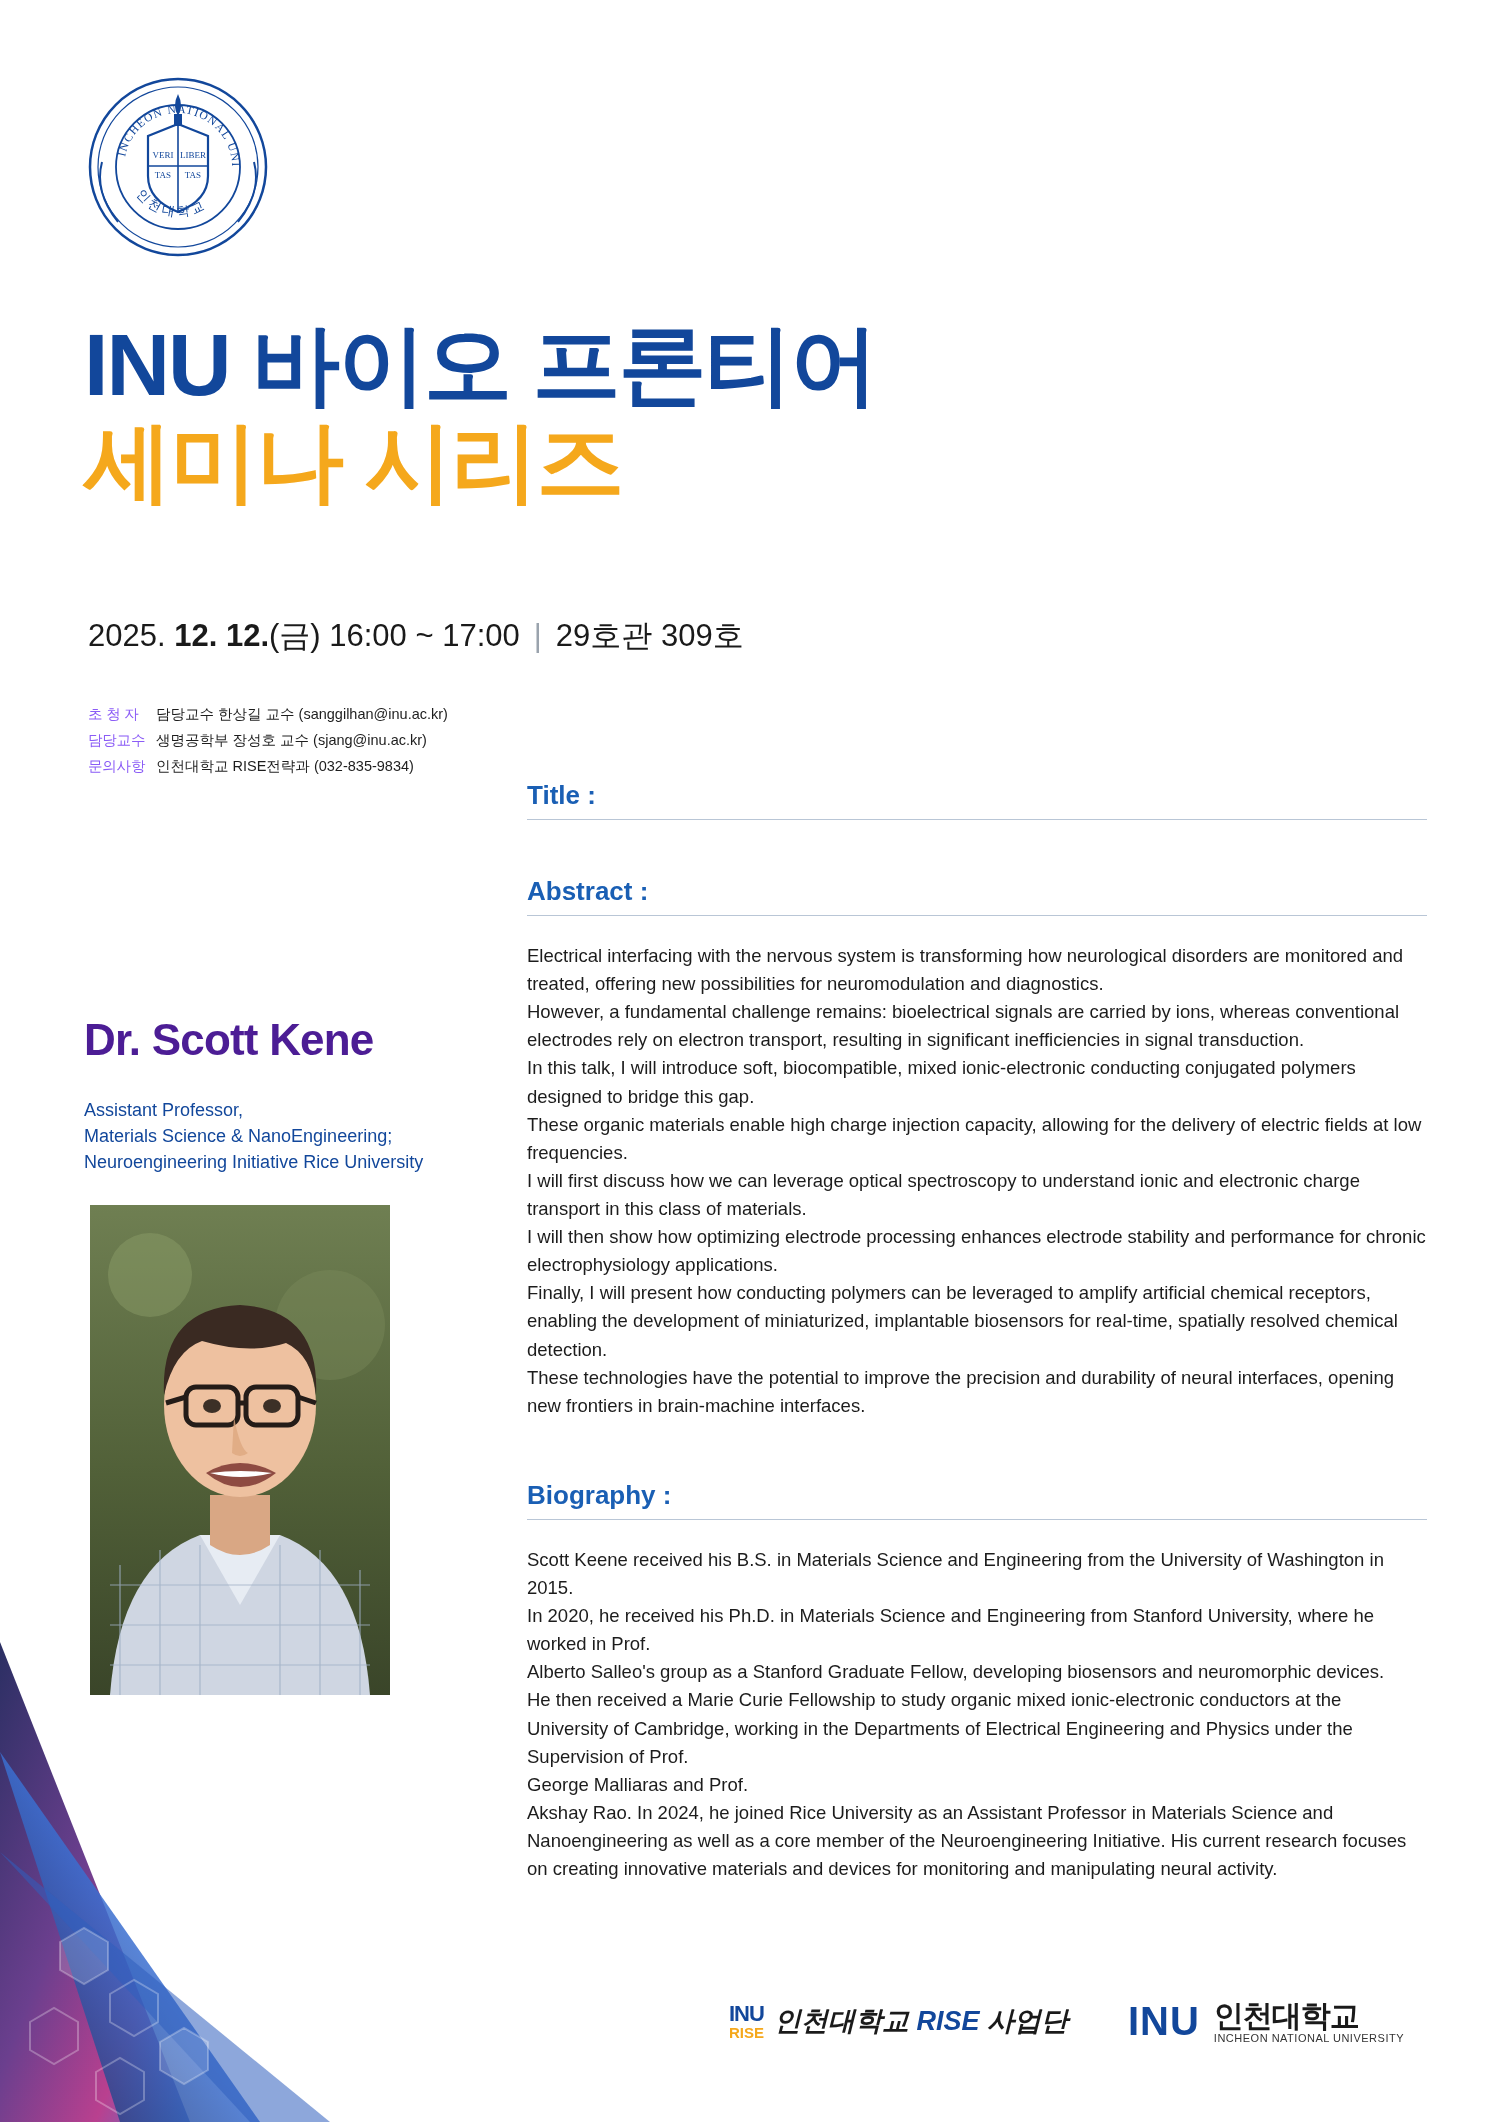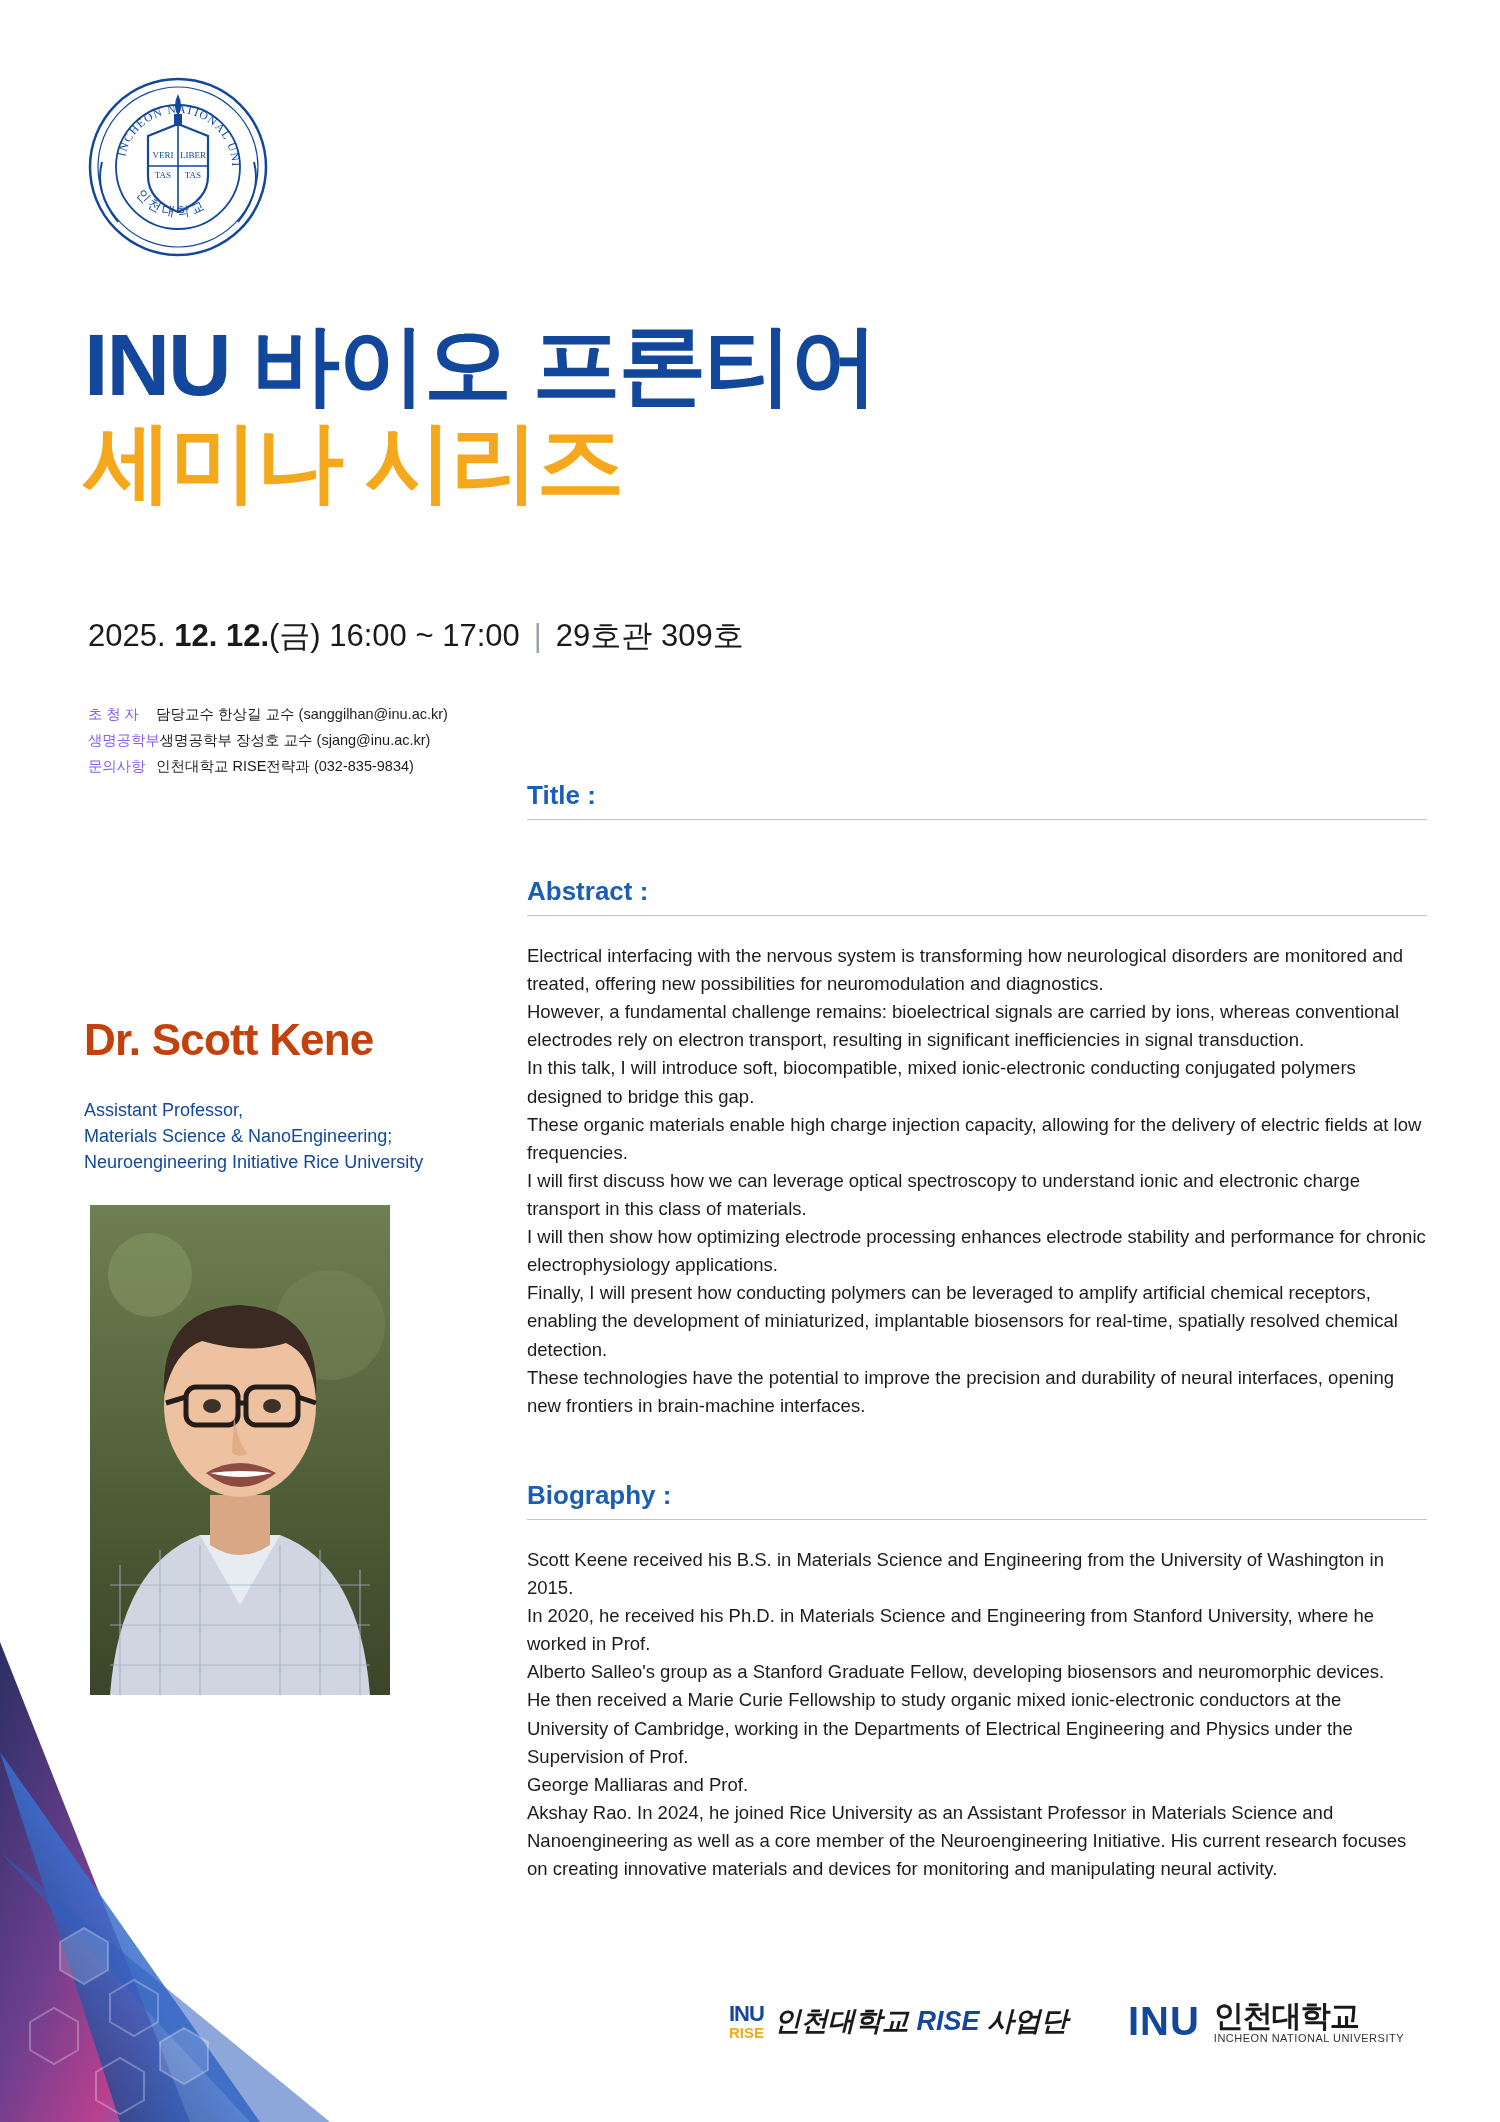--- a/index.html
+++ b/index.html
@@ -108,21 +108,21 @@
   .speaker-block {
     position: absolute;
     left: 84px;
     top: 1015px;
     width: 390px;
     z-index: 5;
   }
   .speaker-name {
     font-size: 44px;
     font-weight: bold;
-    color: #c2410c;
+    color: #4c1d95;
     margin: 0 0 16px 0;
     letter-spacing: -0.8px;
     white-space: nowrap;
   }
   .speaker-affil {
     font-size: 18px;
     color: #12479b;
     line-height: 1.45;
     margin-top: 32px;
   }
@@ -308,21 +308,21 @@
 
   <div class="datetime-row">
     <span>2025. </span><span class="bold">12. 12.</span><span>(금) 16:00 ~ 17:00</span><span class="divider">|</span><span>29호관 309호</span>
   </div>
 
   <div class="contacts">
     <div class="contact-line">
       <span class="tag">초 청 자</span><span>담당교수 한상길 교수 (sanggilhan@inu.ac.kr)</span>
     </div>
     <div class="contact-line">
-      <span class="tag">생명공학부</span><span>생명공학부 장성호 교수 (sjang@inu.ac.kr)</span>
+      <span class="tag">담당교수</span><span>생명공학부 장성호 교수 (sjang@inu.ac.kr)</span>
     </div>
     <div class="contact-line">
       <span class="tag">문의사항</span><span>인천대학교 RISE전략과 (032-835-9834)</span>
     </div>
   </div>
 
   <div class="speaker-block">
     <div class="speaker-name">Dr. Scott Kene</div>
     <div class="speaker-affil" style="white-space:pre-line">Assistant Professor,
 Materials Science &amp; NanoEngineering;

